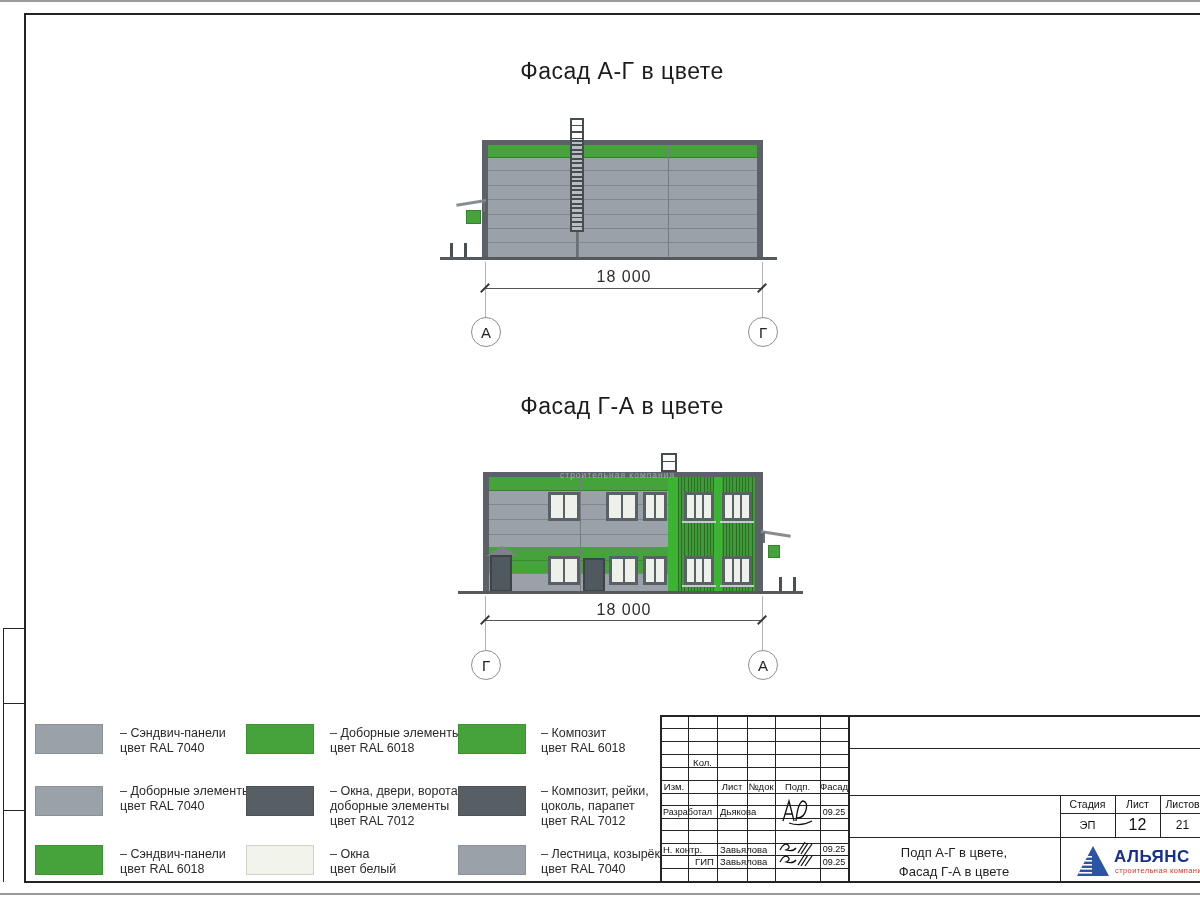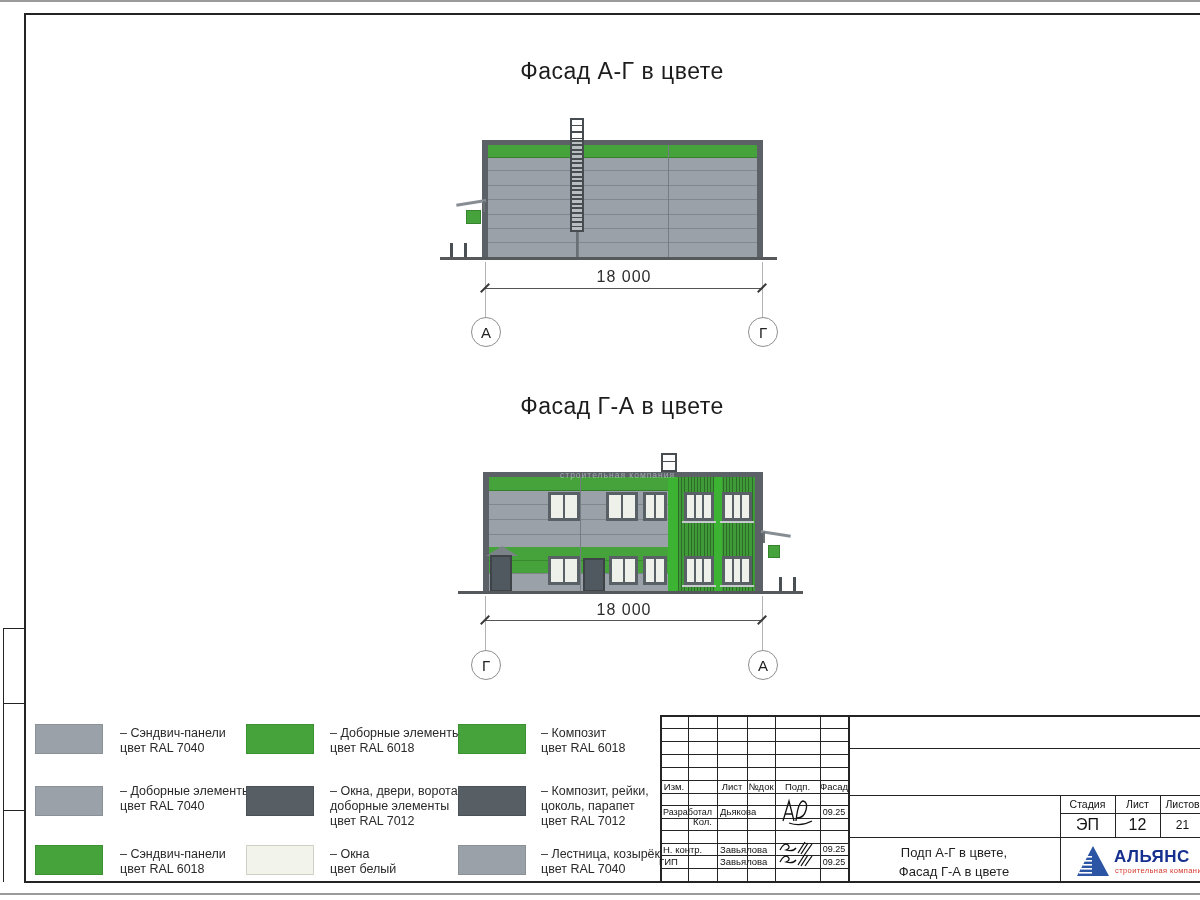--- a/index.html
+++ b/index.html
@@ -263,33 +263,33 @@
 
   <div class="ln" style="left:848px;top:748px;width:352px;height:1px"></div>
   <div class="ln" style="left:848px;top:795px;width:352px;height:1px"></div>
   <div class="ln" style="left:848px;top:837px;width:352px;height:1px"></div>
   <div class="ln" style="left:1060px;top:795px;width:1px;height:87px"></div>
   <div class="ln" style="left:1115px;top:795px;width:1px;height:42px"></div>
   <div class="ln" style="left:1160px;top:795px;width:1px;height:42px"></div>
   <div class="ln" style="left:1060px;top:813px;width:140px;height:1px"></div>
 
   <div class="cell" style="left:660px;top:780px;width:28px;height:13px">Изм.</div>
-  <div class="cell" style="left:688px;top:815px;width:29px;height:13px">Кол.</div>
+  <div class="cell" style="left:688px;top:756px;width:29px;height:13px">Кол.</div>
   <div class="cell" style="left:717px;top:780px;width:30px;height:13px">Лист</div>
   <div class="cell" style="left:747px;top:780px;width:28px;height:13px">№док</div>
   <div class="cell" style="left:775px;top:780px;width:45px;height:13px">Подп.</div>
   <div class="cell" style="left:820px;top:780px;width:28px;height:13px">Фасад</div>
 
   <div class="cell cellL" style="left:660px;top:805px;width:57px;height:13px;font-size:9px">Разработал</div>
   <div class="cell cellL" style="left:717px;top:805px;width:58px;height:13px">Дьякова</div>
   <div class="cell" style="left:820px;top:805px;width:28px;height:13px;font-size:9px">09.25</div>
   <div class="cell cellL" style="left:660px;top:843px;width:57px;height:12px">Н. контр.</div>
   <div class="cell cellL" style="left:717px;top:843px;width:58px;height:12px">Завьялова</div>
   <div class="cell" style="left:820px;top:843px;width:28px;height:12px;font-size:9px">09.25</div>
-  <div class="cell cellL" style="left:656px;top:855px;width:57px;height:13px">ГИП</div>
+  <div class="cell cellL" style="left:692px;top:855px;width:57px;height:13px">ГИП</div>
   <div class="cell cellL" style="left:717px;top:855px;width:58px;height:13px">Завьялова</div>
   <div class="cell" style="left:820px;top:855px;width:28px;height:13px;font-size:9px">09.25</div>
 
   <svg class="abs" style="left:779px;top:796px" width="38" height="30" viewBox="0 0 38 30">
     <path d="M4 25 L10 5 L15 25 M6 18 L13 18 M17 25 Q19 6 24 5 Q29 6 27 14 Q25 22 18 22 M10 27 Q22 31 33 25" stroke="#111" fill="none" stroke-width="1.3"></path>
   </svg>
   <svg class="abs" style="left:777px;top:840px" width="42" height="16" viewBox="0 0 42 16">
     <path d="M3 10 Q7 2 11 5 Q14 8 9 10 Q16 12 19 8 M21 13 L28 2 M24 14 L31 3 M28 14 L35 4" stroke="#111" fill="none" stroke-width="1.3"></path>
   </svg>
   <svg class="abs" style="left:777px;top:852px" width="42" height="16" viewBox="0 0 42 16">
@@ -297,21 +297,21 @@
   </svg>
 
   <div class="abs" style="left:848px;top:843px;width:212px;text-align:center;font-size:13px;line-height:19px">
     <div>Подп А-Г в цвете,</div>
     <div>Фасад Г-А в цвете</div>
   </div>
 
   <div class="cell" style="left:1060px;top:795px;width:55px;height:18px;font-size:10.5px">Стадия</div>
   <div class="cell" style="left:1115px;top:795px;width:45px;height:18px;font-size:10.5px">Лист</div>
   <div class="cell" style="left:1160px;top:795px;width:45px;height:18px;font-size:10.5px">Листов</div>
-  <div class="cell" style="left:1060px;top:813px;width:55px;height:24px;font-size:16px">ЭП</div>
+  <div class="cell" style="left:1060px;top:813px;width:55px;height:24px;font-size:11px">ЭП</div>
   <div class="cell" style="left:1115px;top:813px;width:45px;height:24px;font-size:16px">12</div>
   <div class="cell" style="left:1160px;top:813px;width:45px;height:24px;font-size:12px">21</div>
 
   <div>
     <svg class="abs" style="left:1076px;top:845px" width="34" height="32" viewBox="0 0 34 32">
       <polygon points="17,1 33,31 1,31" fill="#2b55a4"></polygon>
       <rect x="3" y="27" width="13" height="1.6" fill="#ffffff"></rect>
       <rect x="5" y="23" width="11" height="1.6" fill="#ffffff"></rect>
       <rect x="7" y="19" width="9" height="1.6" fill="#ffffff"></rect>
       <rect x="9" y="15" width="7" height="1.6" fill="#ffffff"></rect>

